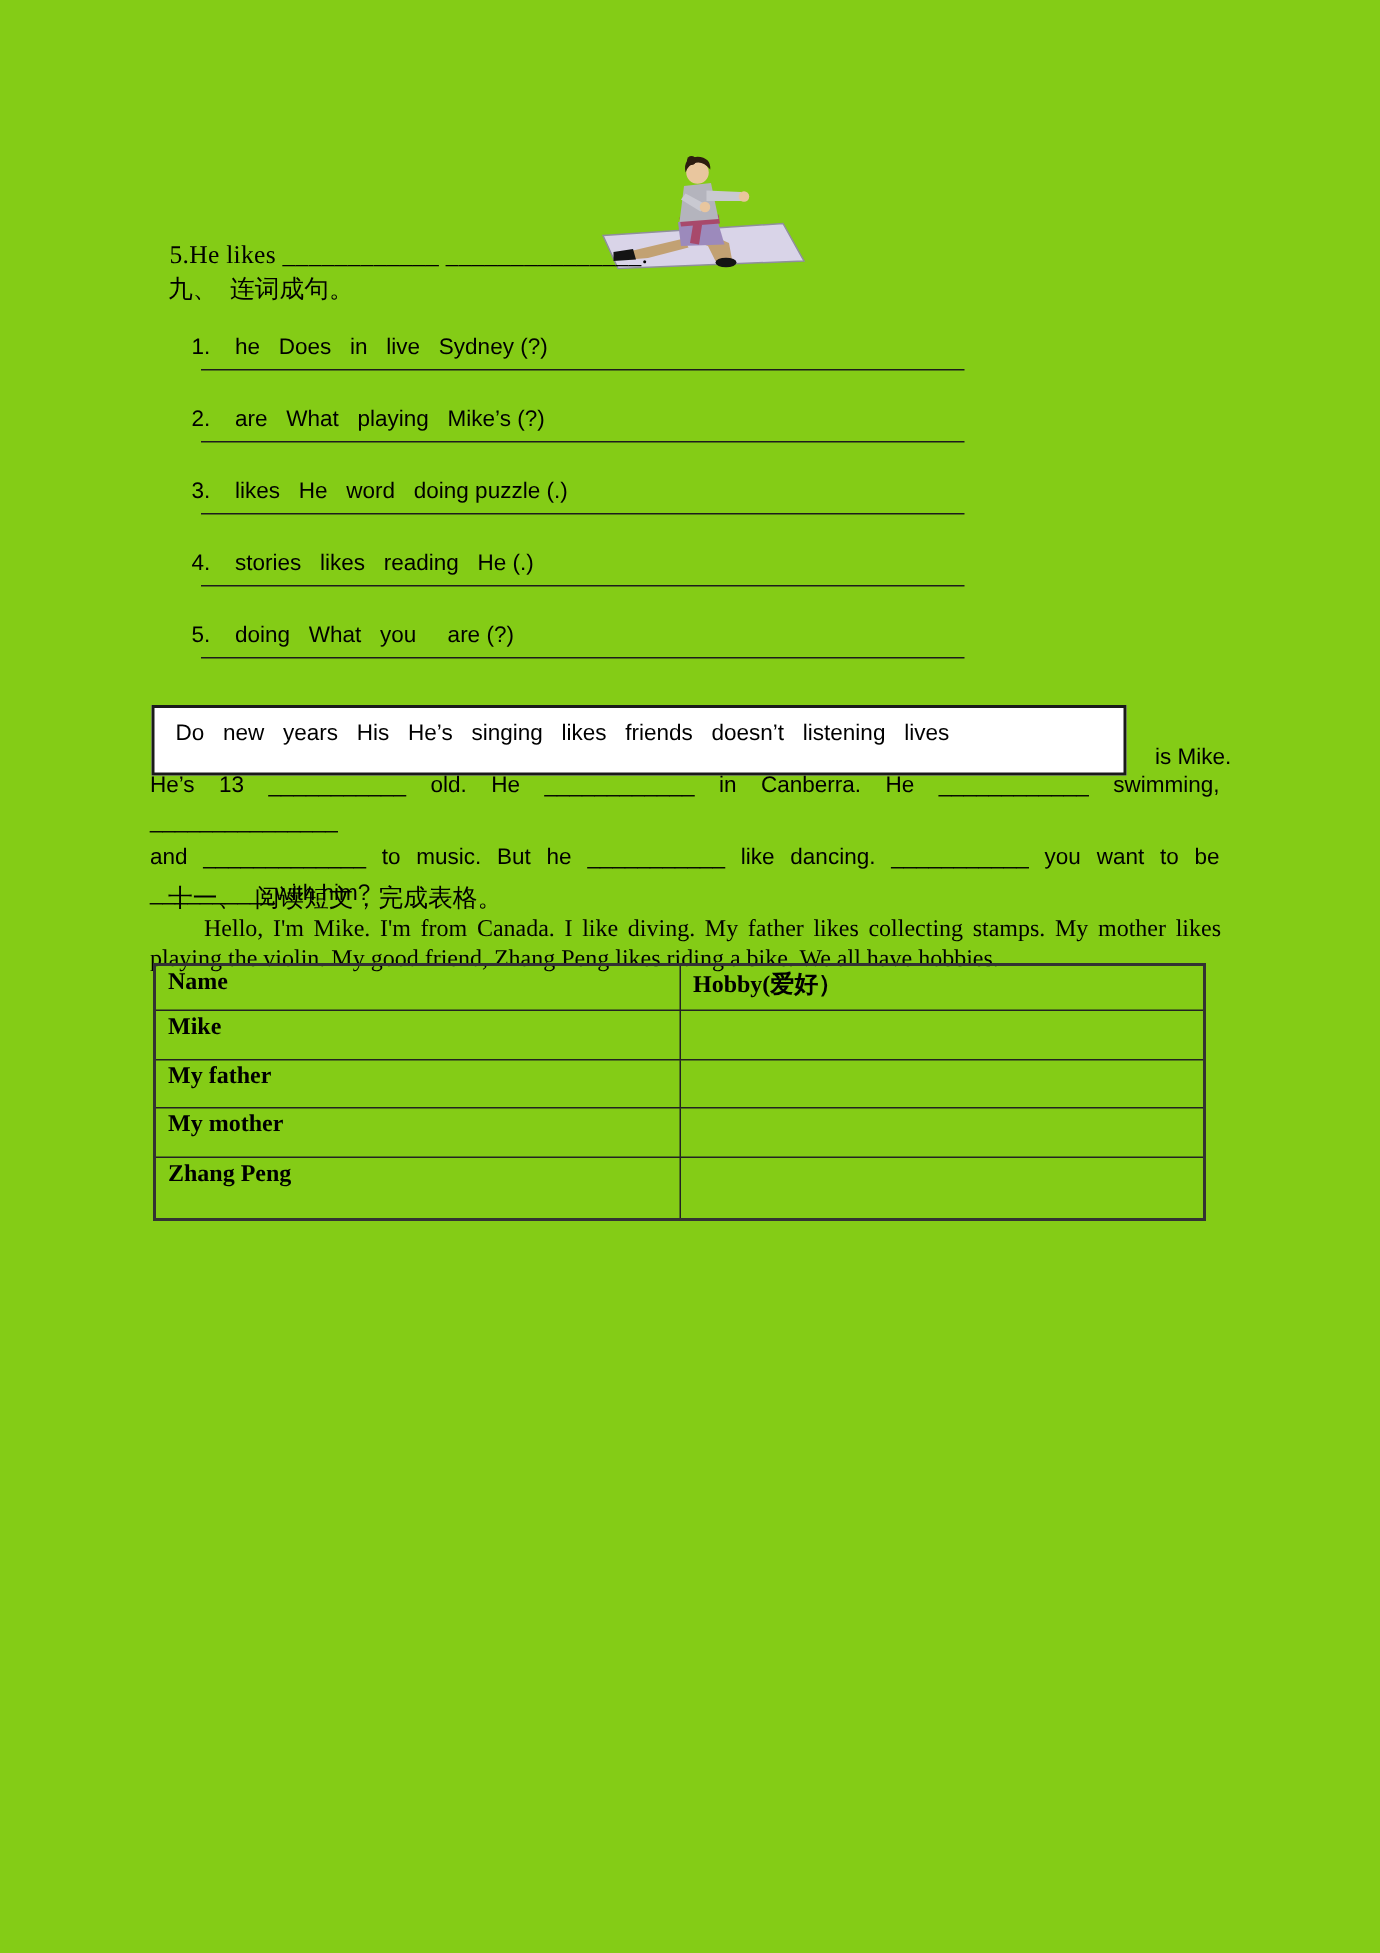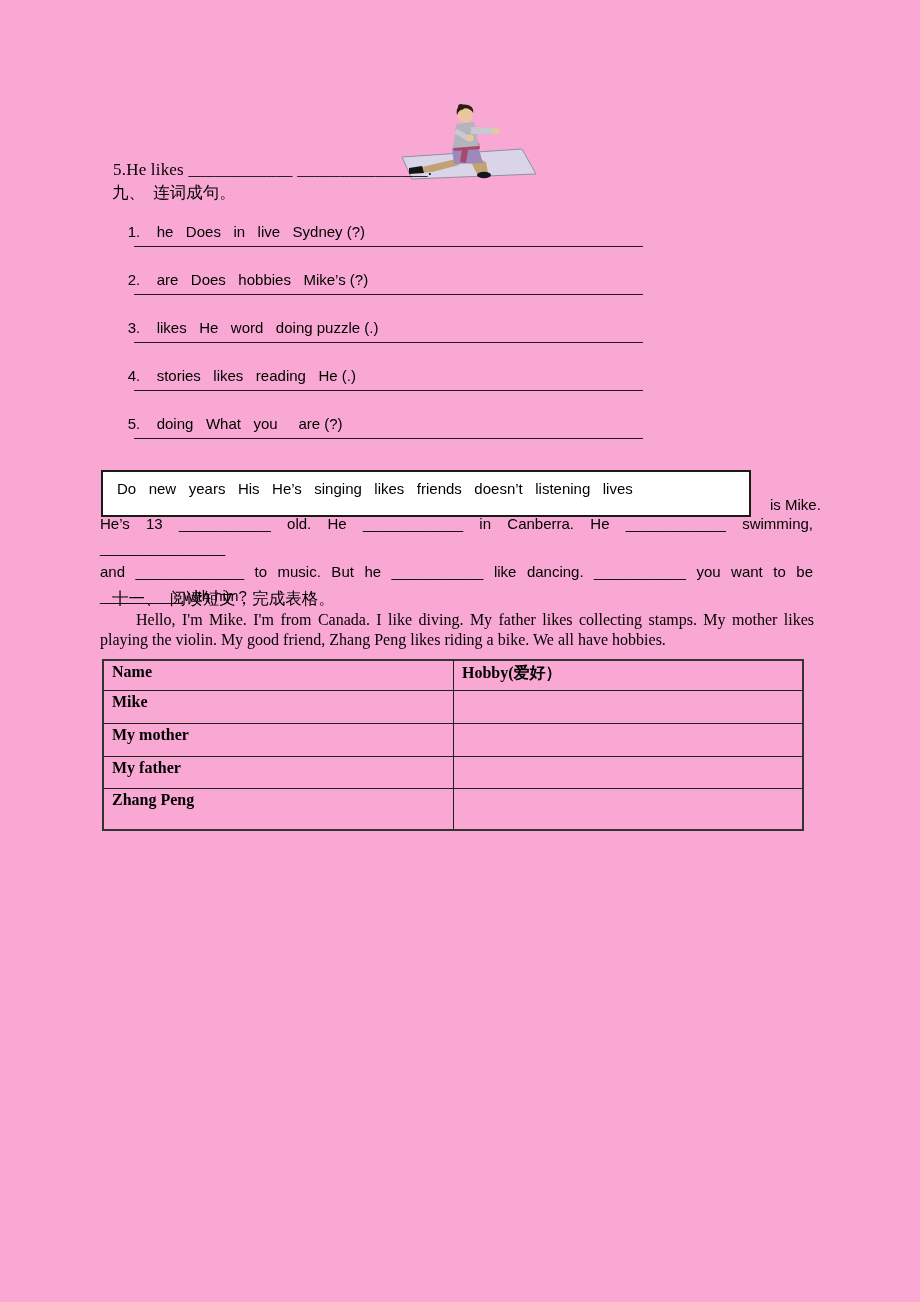--- a/index.html
+++ b/index.html
@@ -4,21 +4,21 @@
 <style>
   html,body{margin:0;padding:0;}
   body{
     width:920px;height:1302px;
     background:#ffffff;
     font-family:"Liberation Serif","DejaVu Serif",serif;
     color:#000;
     position:relative;
     overflow:hidden;
   }
-  #page{position:absolute;left:0;top:0;width:920px;height:1302px;background:#f9a8d4;}
+  #page{position:absolute;left:0;top:0;width:920px;height:1302px;background:#84cc16;}
 
   .abs{position:absolute;}
 
   
   .q5{left:113px;top:160px;font-size:17px;letter-spacing:.2px;white-space:pre;}
 
   
   .cn-head{font-size:16.5px;white-space:pre-wrap;}
 
   
@@ -40,21 +40,21 @@
   .cloze .cl{line-height:24px;}
   .cloze .just{text-align:justify;text-align-last:justify;}
 
   
   .reading{left:100px;top:610px;width:714px;font-size:16px;}
   .reading .rl{line-height:19.5px;}
   .reading .rl1{padding-left:36px;text-align:justify;text-align-last:justify;}
 
   
   table.hobby{
-    position:absolute;left:102px;top:659px;
+    position:absolute;left:102px;top:642px;
     border-collapse:collapse;table-layout:fixed;width:681px;
     font-size:16px;font-weight:bold;
   }
   table.hobby td{
     border:1.2px solid #222;
     vertical-align:top;
     padding:2px 0 0 8px;
     overflow:hidden;
   }
   table.hobby{border:2px solid #333;}
@@ -95,21 +95,21 @@
   <div class="abs q5">5.He likes ____________ _______________.</div>
 
   <div class="abs cn-head" style="left:112px;top:182px;">九、  连词成句。</div>
 
   <div class="abs item" style="top:206px;">
     <span class="inum">1.</span><span class="iwords">he   Does   in   live   Sydney (?)</span>
   </div>
   <div class="abs ansline" style="top:246px;"></div>
 
   <div class="abs item" style="top:254px;">
-    <span class="inum">2.</span><span class="iwords">are   Does   hobbies   Mike’s (?)</span>
+    <span class="inum">2.</span><span class="iwords">are   What   playing   Mike’s (?)</span>
   </div>
   <div class="abs ansline" style="top:294px;"></div>
 
   <div class="abs item" style="top:302px;">
     <span class="inum">3.</span><span class="iwords">likes   He   word   doing puzzle (.)</span>
   </div>
   <div class="abs ansline" style="top:342px;"></div>
 
   <div class="abs item" style="top:350px;">
     <span class="inum">4.</span><span class="iwords">stories   likes   reading   He (.)</span>
@@ -144,26 +144,26 @@
   <table class="hobby">
     <tbody>
         <tr style="height:30px;">
       <td class="c1">Name</td>
       <td class="c2">Hobby(爱好）</td>
     </tr>
     <tr style="height:33px;">
       <td>Mike</td>
       <td></td>
     </tr>
+    <tr style="height:32px;">
+      <td>My father</td>
+      <td></td>
+    </tr>
     <tr style="height:33px;">
       <td>My mother</td>
-      <td></td>
-    </tr>
-    <tr style="height:32px;">
-      <td>My father</td>
       <td></td>
     </tr>
     <tr style="height:42px;">
       <td>Zhang Peng</td>
       <td></td>
     </tr>
   </tbody>
     </table>
 
 </div>

